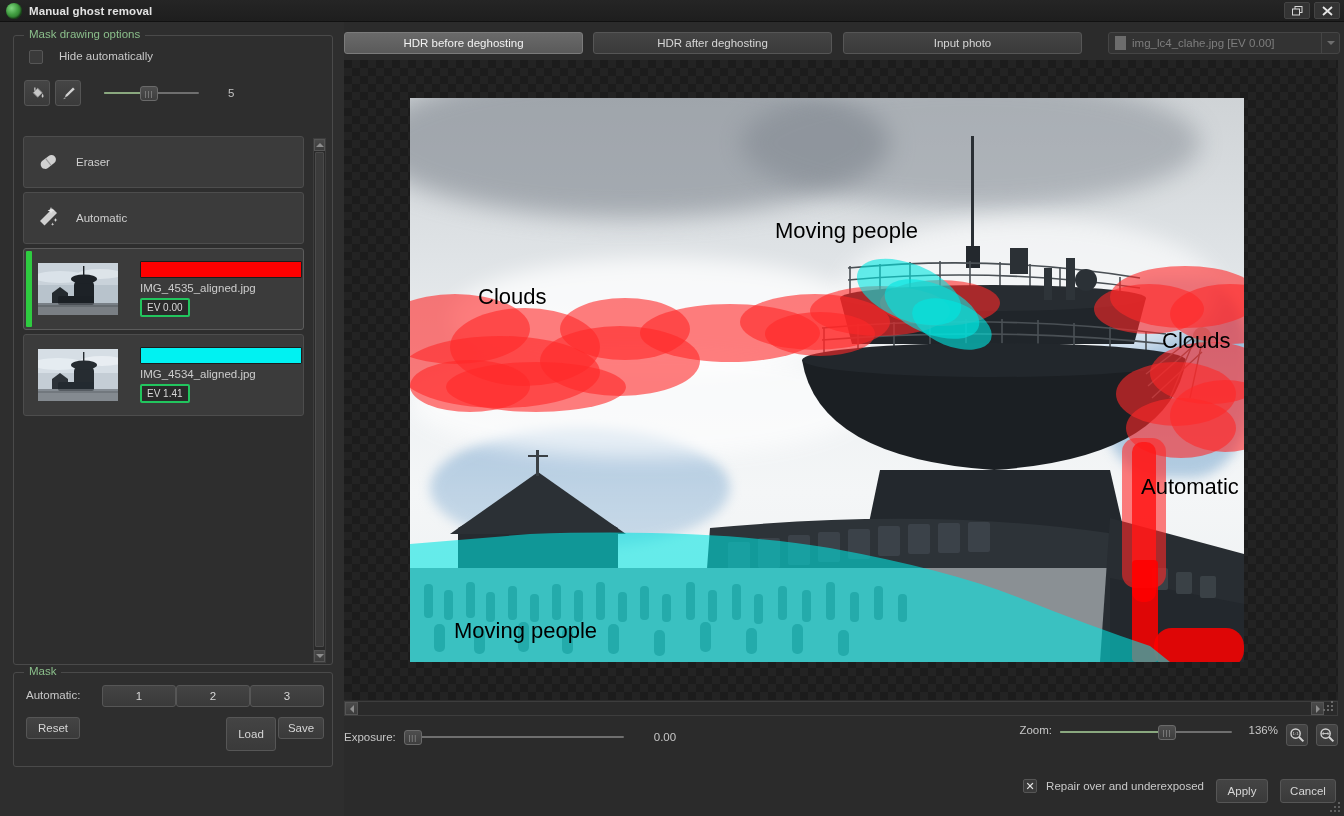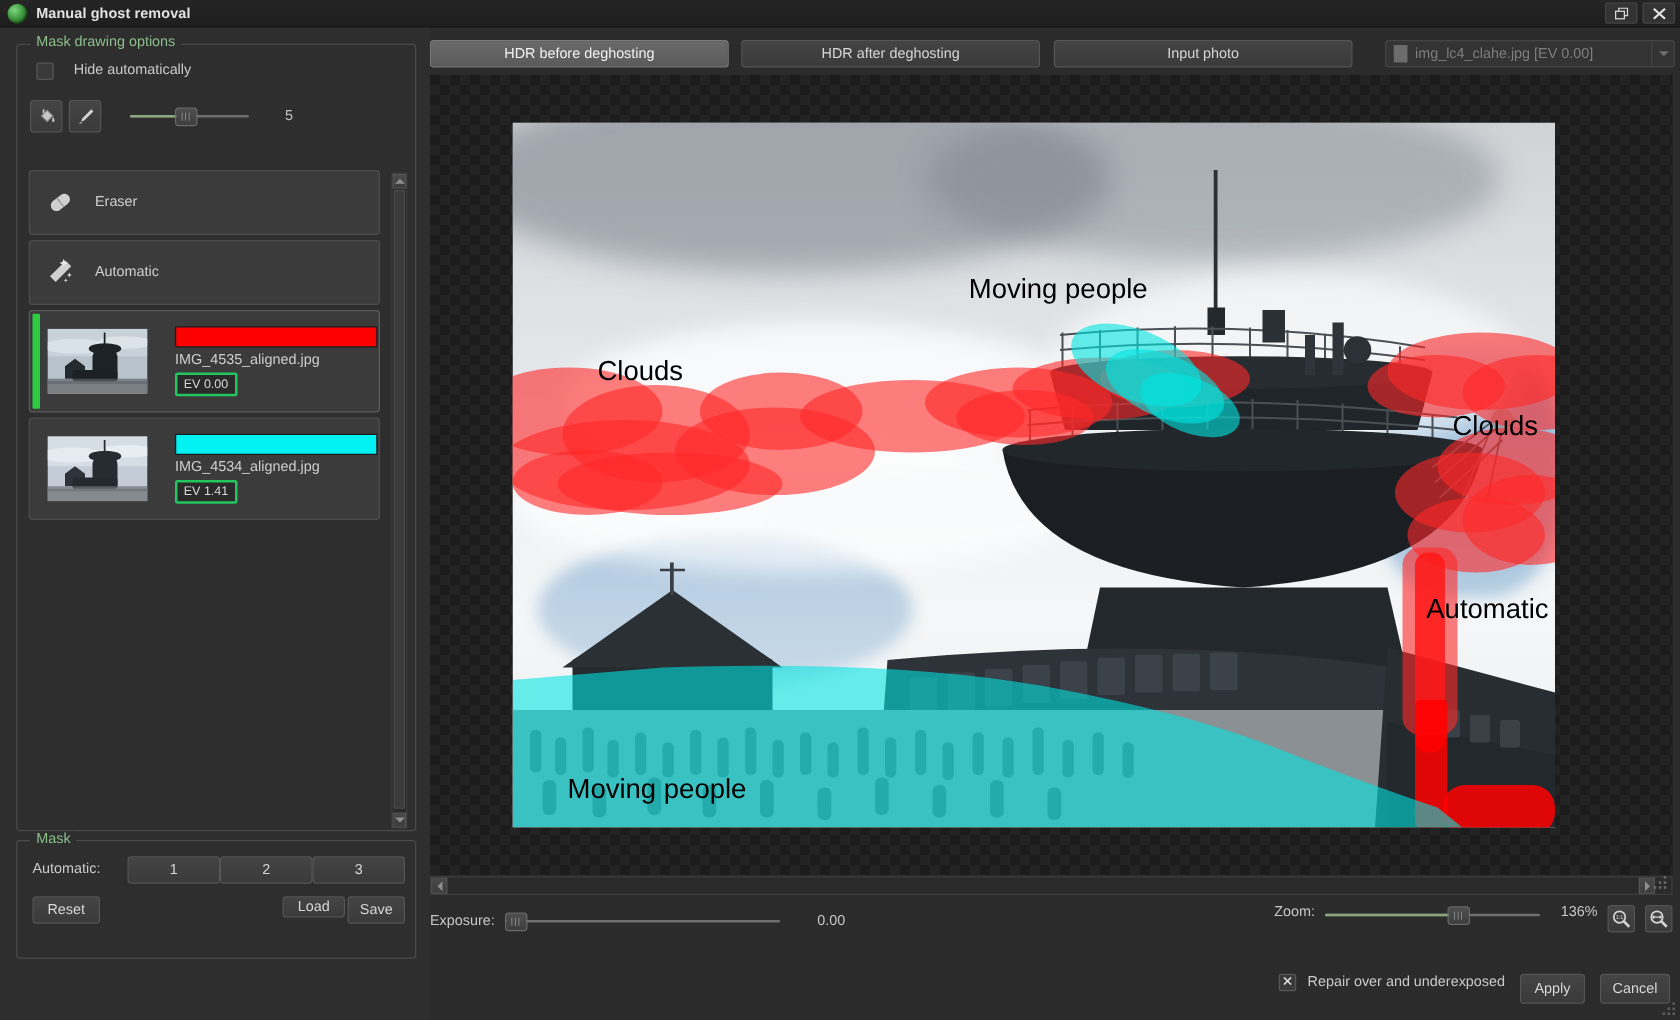--- a/index.html
+++ b/index.html
@@ -379,21 +379,21 @@
     </div>
   </div>
 
   <div class="groupbox" id="gb-mask">
     <div class="gb-title">Mask</div>
     <div style="position:absolute; left:12px; top:16px; font-size:11.5px; color:#c9c9c9;">Automatic:</div>
     <div class="btn" style="position:absolute; left:88px; top:12px; width:74px; height:22px;">1</div>
     <div class="btn" style="position:absolute; left:162px; top:12px; width:74px; height:22px;">2</div>
     <div class="btn" style="position:absolute; left:236px; top:12px; width:74px; height:22px;">3</div>
     <div class="btn" style="position:absolute; left:12px; top:44px; width:54px; height:22px;">Reset</div>
-    <div class="btn" style="position:absolute; left:212px; top:44px; width:50px; height:17px;">Load</div>
+    <div class="btn" style="position:absolute; left:212px; top:44px; width:50px; height:34px;">Load</div>
     <div class="btn" style="position:absolute; left:264px; top:44px; width:46px; height:22px;">Save</div>
   </div>
 </div>
 
 <div id="tabbar">
   <div class="btn tabbtn" style="left:249px; width:239px;">HDR after deghosting</div>
   <div class="btn active tabbtn" style="left:0; width:239px;">HDR before deghosting</div>
   <div class="btn tabbtn" style="left:499px; width:239px;">Input photo</div>
   <div id="combo-file">
     <span class="sq"></span>

